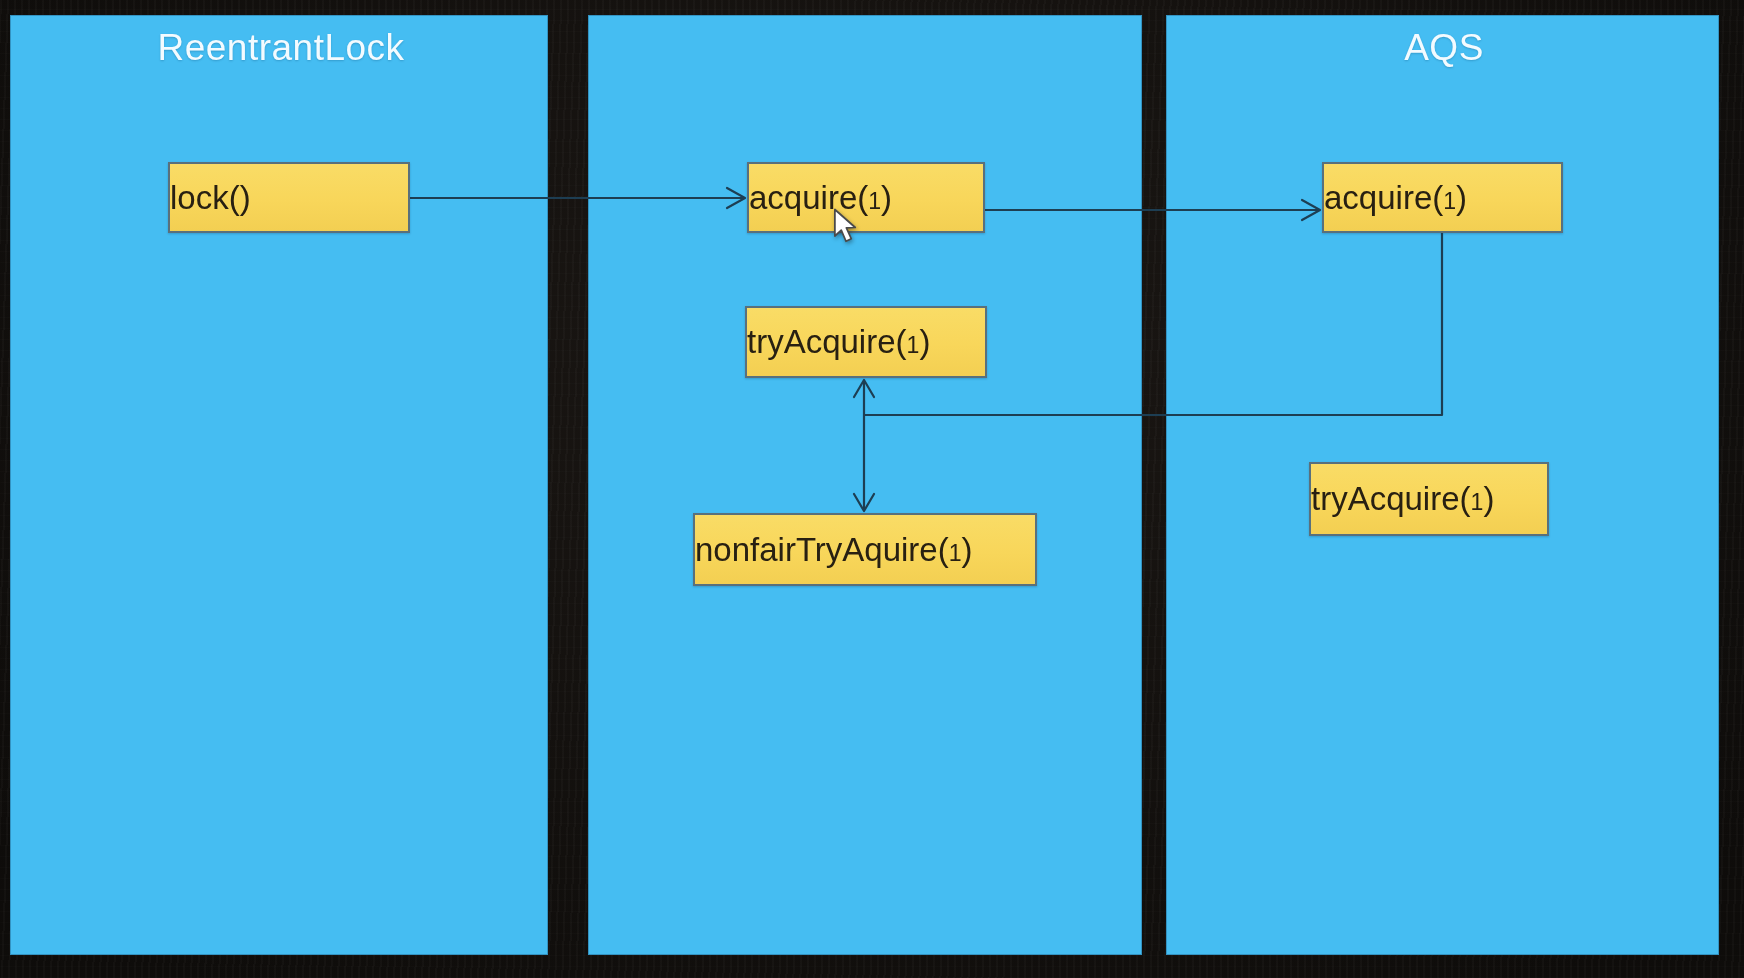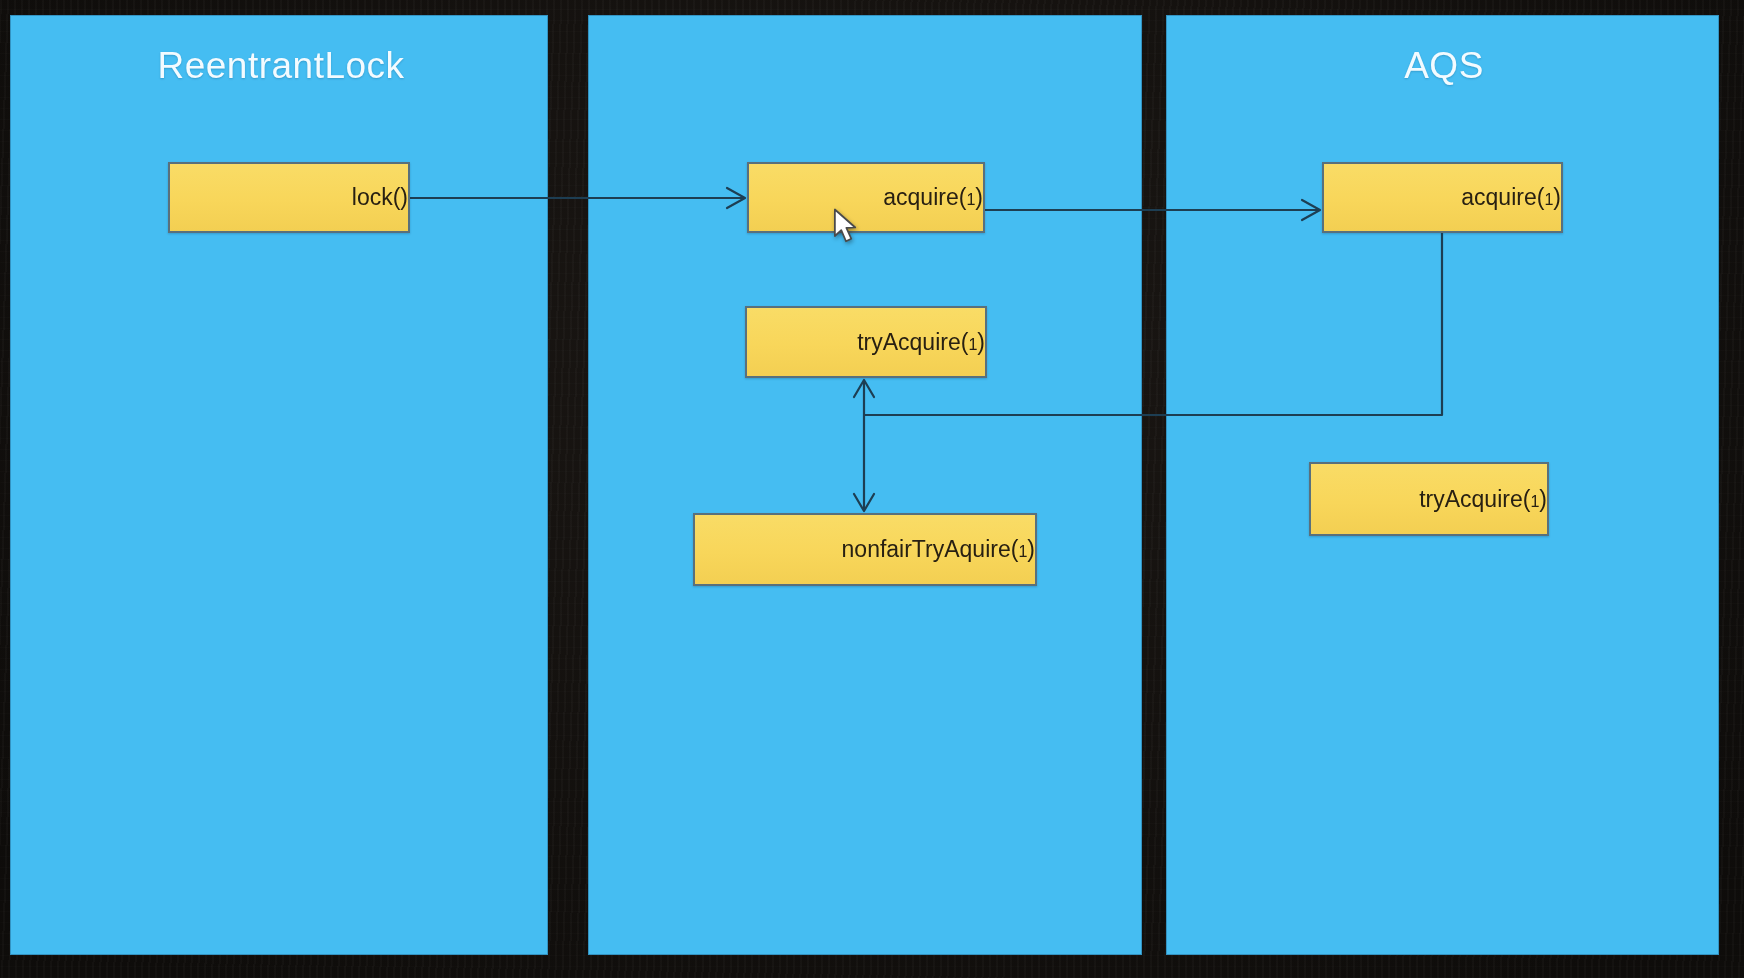--- a/index.html
+++ b/index.html
@@ -33,43 +33,42 @@
     position: absolute;
     top: 26px;
     transform: translateX(-50%);
     color: #f3fbff;
     font-size: 37px;
     line-height: 44px;
     text-align: center;
     white-space: nowrap;
     letter-spacing: 0.5px;
     text-shadow: 0 1px 2px rgba(0,60,100,0.25);
-    margin-top: 18px;
   }
   #title-reentrantlock { left: 281px; }
   #title-sync          { left: 866px; }
   #title-aqs           { left: 1444px; }
 
   .node {
     position: absolute;
     background: linear-gradient(180deg, #f9dc66 0%, #f8d65a 55%, #f3cf52 100%);
     border: 2px solid #59707c;
     box-sizing: border-box;
     display: flex;
     align-items: center;
-    justify-content: flex-end;
+    justify-content: flex-start;
     color: #282012;
-    font-size: 23px;
+    font-size: 33px;
     white-space: nowrap;
     box-shadow: 0 1px 2px rgba(0,50,90,0.25);
   }
   #node-lock              { left: 168px;  top: 162px; width: 242px; height: 71px; }
   #node-acquire-sync      { left: 747px;  top: 162px; width: 238px; height: 71px; }
   #node-tryacquire-sync   { left: 745px;  top: 306px; width: 242px; height: 72px; }
-  #node-nonfairtryaquire  { left: 693px;  top: 513px; width: 344px; height: 73px; padding-left: 20px; }
+  #node-nonfairtryaquire  { left: 693px;  top: 513px; width: 344px; height: 73px; }
   #node-acquire-aqs       { left: 1322px; top: 162px; width: 241px; height: 71px; }
   #node-tryacquire-aqs    { left: 1309px; top: 462px; width: 240px; height: 74px; }
 
   .node .osnum {          
     font-size: 0.70em;
     line-height: 1;
   }
 
   #connector-layer {
     position: absolute;

